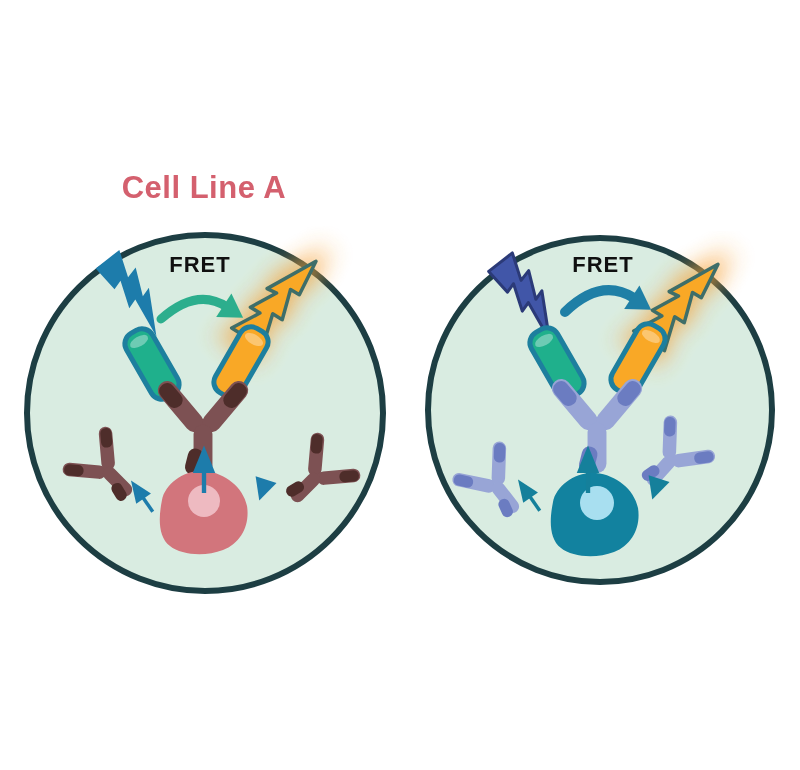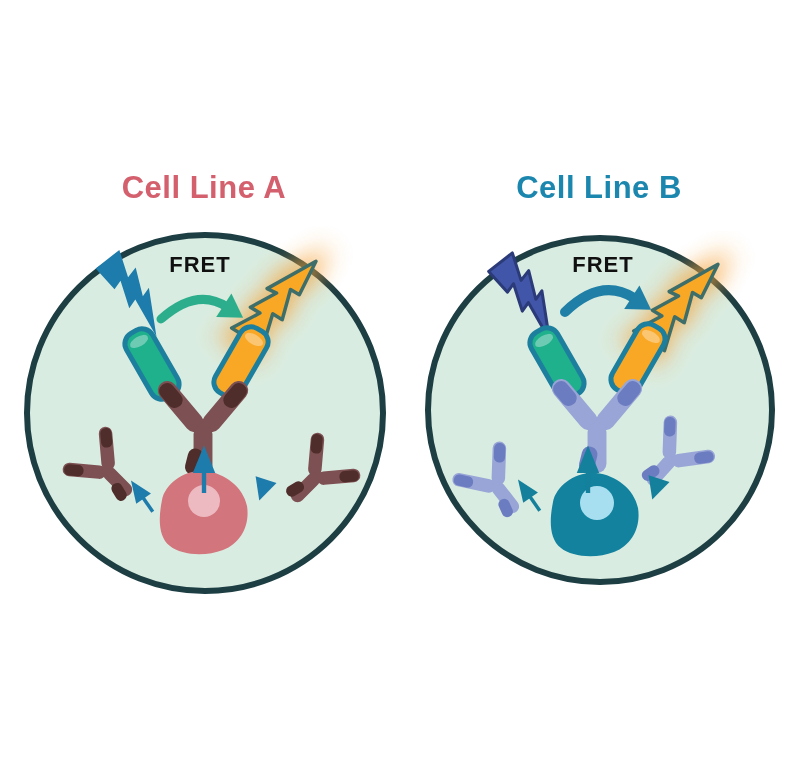--- a/index.html
+++ b/index.html
@@ -80,21 +80,20 @@
       <g id="sarrow">
         <line x1="0" y1="24" x2="0" y2="4" stroke-width="3.5" fill="none"></line>
         <polygon points="-9,8 9,8 0,-14" stroke="none"></polygon>
       </g>
 
       <polygon id="sahead" points="-10,-9 10,-9 0,11" stroke="none"></polygon>
     </defs>
   </svg>
 
   <div class="title title-a">Cell Line A</div>
-  <div class="title title-b">Cell Line B</div>
 
   <svg class="panel panel-a" width="374" height="374" viewBox="17 225 374 374">
     <circle class="ring" cx="204" cy="412" r="178"></circle>
 
     <g>
       <use href="#bolt-em" class="glow" transform="translate(272,305) rotate(42) scale(1.35)" filter="url(#glow-blur)" opacity="0.95"></use>
     </g>
     <g>
       <use href="#bolt-em" class="em-bolt" transform="translate(272,305) rotate(42)"></use>
     </g>

